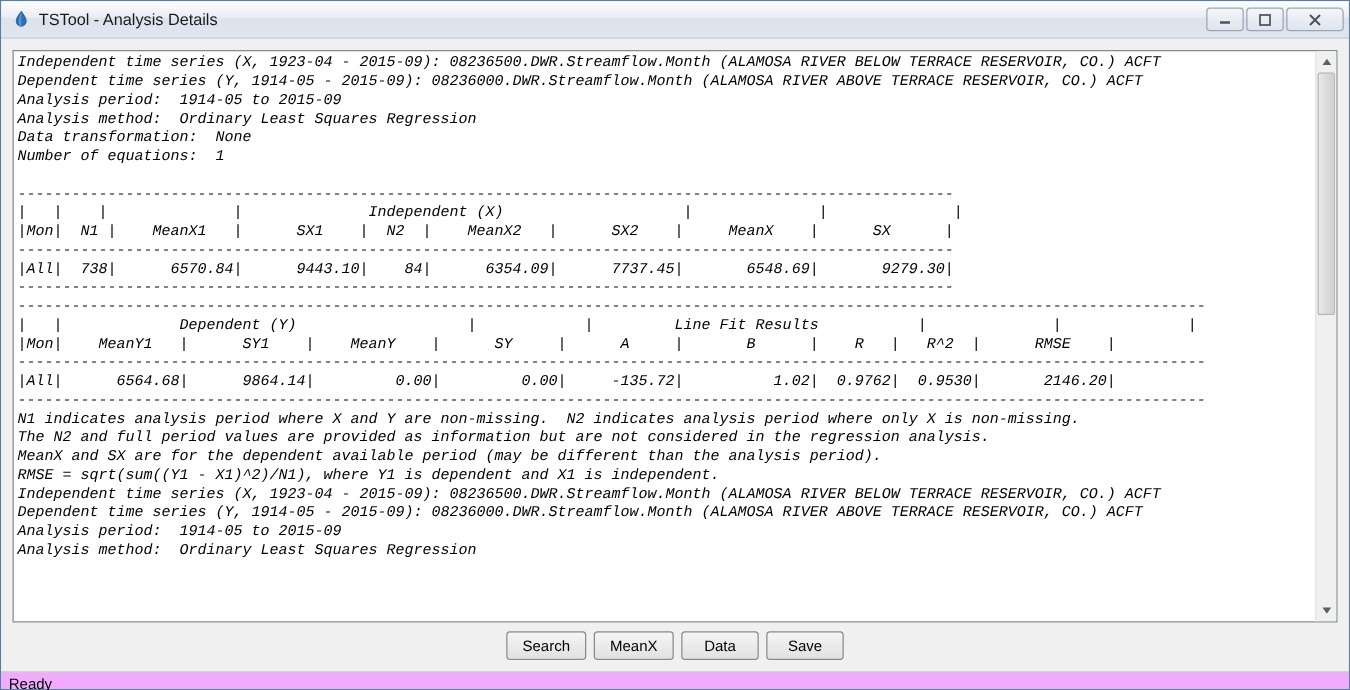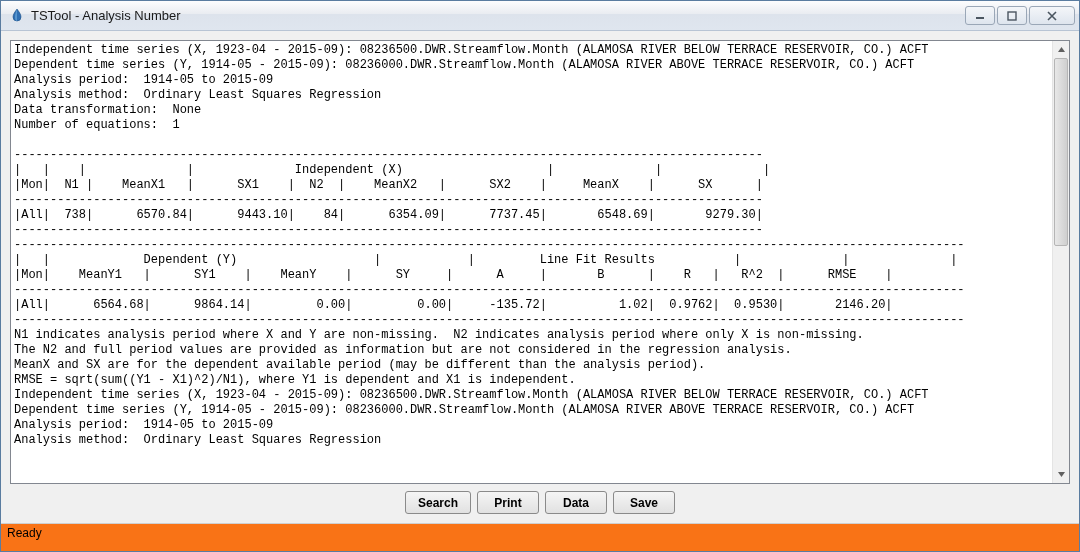--- a/index.html
+++ b/index.html
@@ -75,20 +75,21 @@
       flex: 1;
       overflow: hidden;
       padding: 2px 3px;
     }
     pre.analysis {
       font-family: "Courier New", monospace;
       font-size: 12px;
       line-height: 15px;
       color: #000;
       white-space: pre;
+      font-style: italic;
     }
     .vscroll {
       width: 17px;
       background: #f0f0f0;
       border-left: 1px solid #e4e4e4;
       display: flex;
       flex-direction: column;
     }
     .vscroll .arrow {
       height: 17px;
@@ -107,56 +108,55 @@
       height: 46%;
       background: linear-gradient(90deg,#e8e8e8,#cfcfcf);
       border: 1px solid #b5b5b5;
       border-radius: 2px;
     }
     .button-row {
       display: flex;
       justify-content: center;
       gap: 6px;
       padding: 7px 0 5px 0;
-      font-weight: bold;
     }
     .btn {
       min-width: 62px;
       height: 23px;
       padding: 0 12px;
       border: 1px solid #8a8a8a;
       border-radius: 3px;
       background: linear-gradient(#f5f5f5,#e1e1e1);
       font-size: 12px;
       color: #000;
       cursor: default;
       display:flex;align-items:center;justify-content:center;
     }
     .statusbar {
-      height: 28px;
+      height: 14px;
       border-top: 1px solid #cfcfcf;
-      background: #f97316;
+      background: #f0abfc;
       font-size: 12px;
       color: #000;
       padding: 2px 6px 0 6px;
     }
   </style>
 </head>
 <body>
 
 <div class="window">
 
   <div class="titlebar">
     <span class="app-icon">
       <svg width="16" height="16" viewBox="0 0 16 16">
         <path d="M8 1 C6 4 4 6 4 9 a4 4 0 0 0 8 0 C12 6 10 4 8 1 Z" fill="#2f6fb3" stroke="#1b4f86" stroke-width="0.6"></path>
         <path d="M8 1 C7 4 6 6 6 9 a2 4 0 0 0 2 4 L8 1 Z" fill="#6aa6dc" opacity="0.7"></path>
       </svg>
     </span>
-    <span class="title-text">TSTool - Analysis Number</span>
+    <span class="title-text">TSTool - Analysis Details</span>
     <div class="win-controls">
       <div class="win-btn">
         <svg width="10" height="10" viewBox="0 0 10 10">
             <rect x="1" y="6" width="8" height="2" fill="#4a5560"></rect>
           </svg>
       </div>
       <div class="win-btn">
         <svg width="10" height="10" viewBox="0 0 10 10">
             <rect x="1" y="1" width="8" height="8" fill="none" stroke="#4a5560" stroke-width="1.4"></rect>
           </svg>
@@ -215,21 +215,21 @@
             </svg>
         </div>
       </div>
     </div>
 
     <div class="button-row">
       <div class="btn">
           <span>Search</span>
         </div>
       <div class="btn">
-          <span>Print</span>
+          <span>MeanX</span>
         </div>
       <div class="btn">
           <span>Data</span>
         </div>
       <div class="btn">
           <span>Save</span>
         </div>
     </div>
   </div>
 

